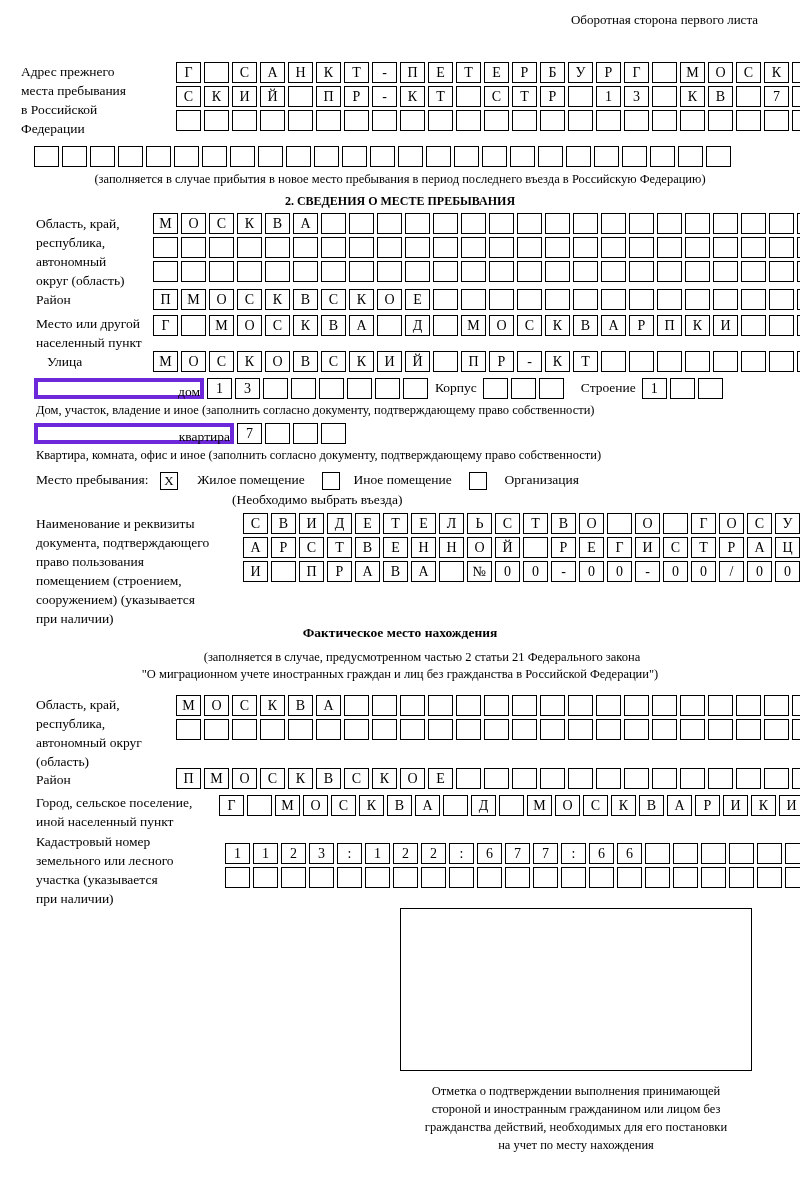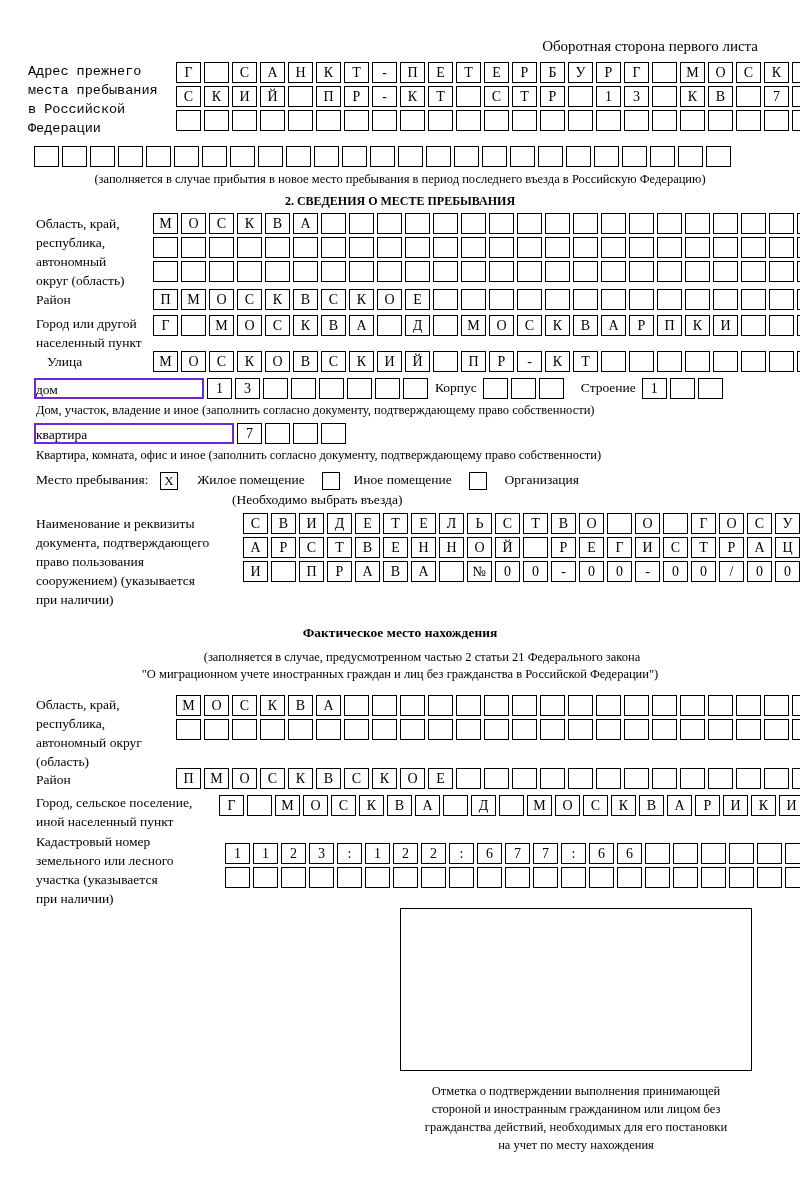--- a/index.html
+++ b/index.html
@@ -6,22 +6,22 @@
   body{
     width:800px;height:1180px;
     background:#fff;
     font-family:"Liberation Serif", serif;
     color:#000;
     position:relative;
     overflow:hidden;
   }
   .page{position:relative;width:800px;height:1180px;}
   .hdr-right{
-    position:absolute;right:42px;top:38px;
-    font-size:15px;
+    position:absolute;right:42px;top:12px;
+    font-size:13px;
   }
   .lbl{font-size:13.5px;line-height:19px;}
   .small{font-size:12.5px;}
   .center{text-align:center;}
   .bold{font-weight:bold;}
 
   
   .abs{position:absolute;}
 
   
@@ -34,47 +34,47 @@
     font-size:14px;
     line-height:19px;
     text-align:center;
     font-family:"Liberation Serif", serif;
     background:#fff;
   }
   .boxline{display:flex;}
 
   
   .wbox{
-    border:2px solid #6d28d9;
+    border:4px solid #6d28d9;
     box-sizing:border-box;
     height:21px;
     font-size:13.5px;
     line-height:19px;
-    text-align:left;
+    text-align:right;
     margin-right:3px;
   }
   .chk{
     width:18px;height:18px;border:1px solid #000;
     display:inline-block;box-sizing:border-box;
     text-align:center;font-size:13px;line-height:16px;
     vertical-align:middle;
   }
   .bigbox{
     border:1px solid #000;
     box-sizing:border-box;
   }
 </style>
 </head>
 <body>
 
 <div class="page">
 
   <div class="hdr-right">Оборотная сторона первого листа</div>
 
-  <div class="abs lbl" style="left:28px;top:62px;width:140px;font-family:Liberation Mono, monospace;">
+  <div class="abs lbl" style="left:21px;top:62px;width:140px;">
     <div>Адрес прежнего</div>
     <div>места пребывания</div>
     <div>в Российской</div>
     <div>Федерации</div>
   </div>
 
   <div class="abs" id="prev-rows" style="left:176px;top:62px;">
       <div class="cells" style="margin-bottom: 3px;">
         <div class="cell">Г</div>
         <div class="cell"></div>
@@ -296,21 +296,21 @@
         <div class="cell"></div>
         <div class="cell"></div>
         <div class="cell"></div>
         <div class="cell"></div>
         <div class="cell"></div>
         <div class="cell"></div>
       </div>
     </div>
 
   <div class="abs lbl" style="left:36px;top:314px;width:150px;">
-    <div>Город или другой</div>
+    <div>Место или другой</div>
     <div>населенный пункт</div>
   </div>
   <div class="abs" id="s2-city" style="left:153px;top:315px;">
       <div class="cells" style="margin-bottom: 3px;">
         <div class="cell">Г</div>
         <div class="cell"></div>
         <div class="cell">М</div>
         <div class="cell">О</div>
         <div class="cell">С</div>
         <div class="cell">К</div>
@@ -412,20 +412,21 @@
     <span style="margin-left:10px;">Иное помещение</span>
     <span class="chk" style="margin-left:14px;"></span>
     <span style="margin-left:14px;">Организация</span>
   </div>
   <div class="abs lbl" style="left:232px;top:490px;">(Необходимо выбрать въезда)</div>
 
   <div class="abs lbl" style="left:36px;top:514px;width:210px;">
     <div>Наименование и реквизиты</div>
     <div>документа, подтверждающего</div>
     <div>право пользования</div>
+    <div>помещением (строением,</div>
     <div>сооружением) (указывается</div>
     <div>при наличии)</div>
   </div>
   <div class="abs" id="s2-doc" style="left:243px;top:513px;">
       <div class="cells" style="margin-bottom: 3px;">
         <div class="cell">С</div>
         <div class="cell">В</div>
         <div class="cell">И</div>
         <div class="cell">Д</div>
         <div class="cell">Е</div>

